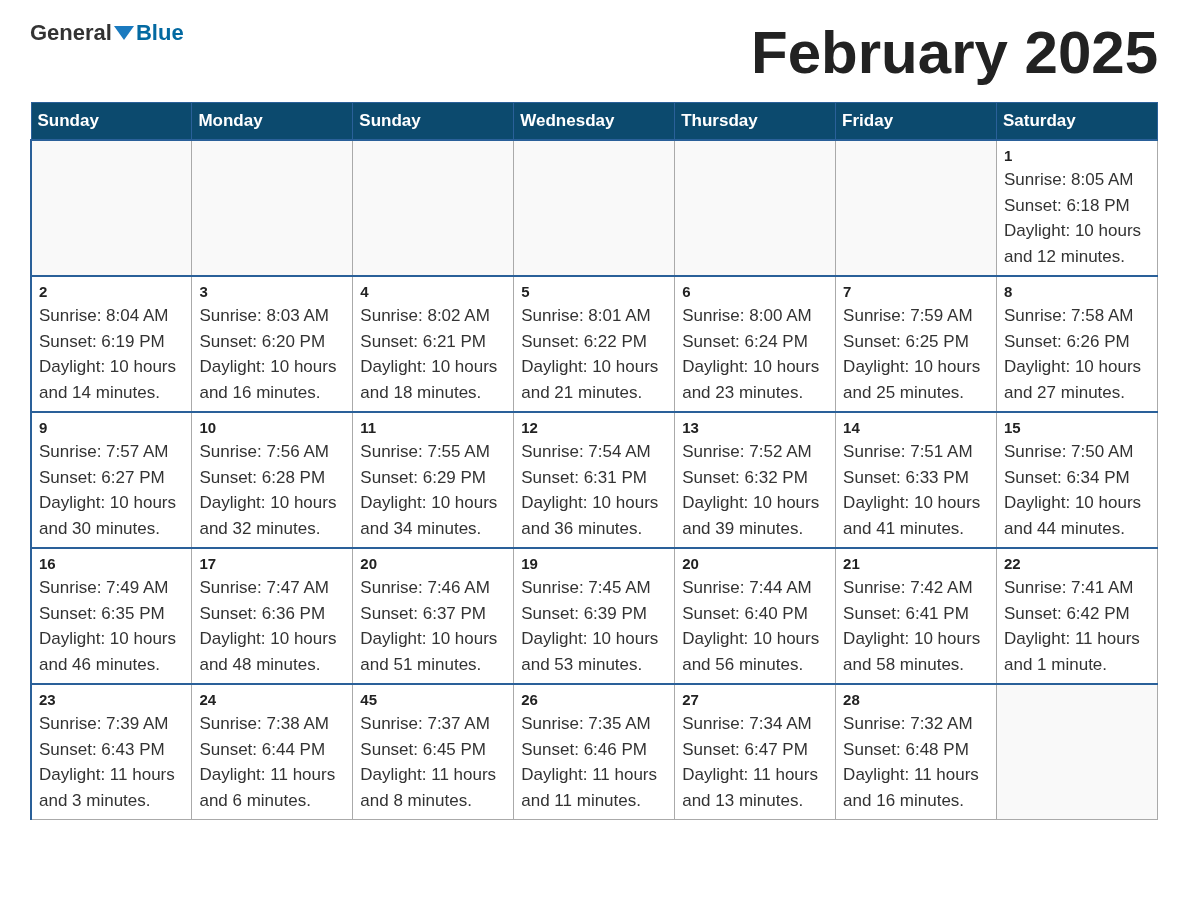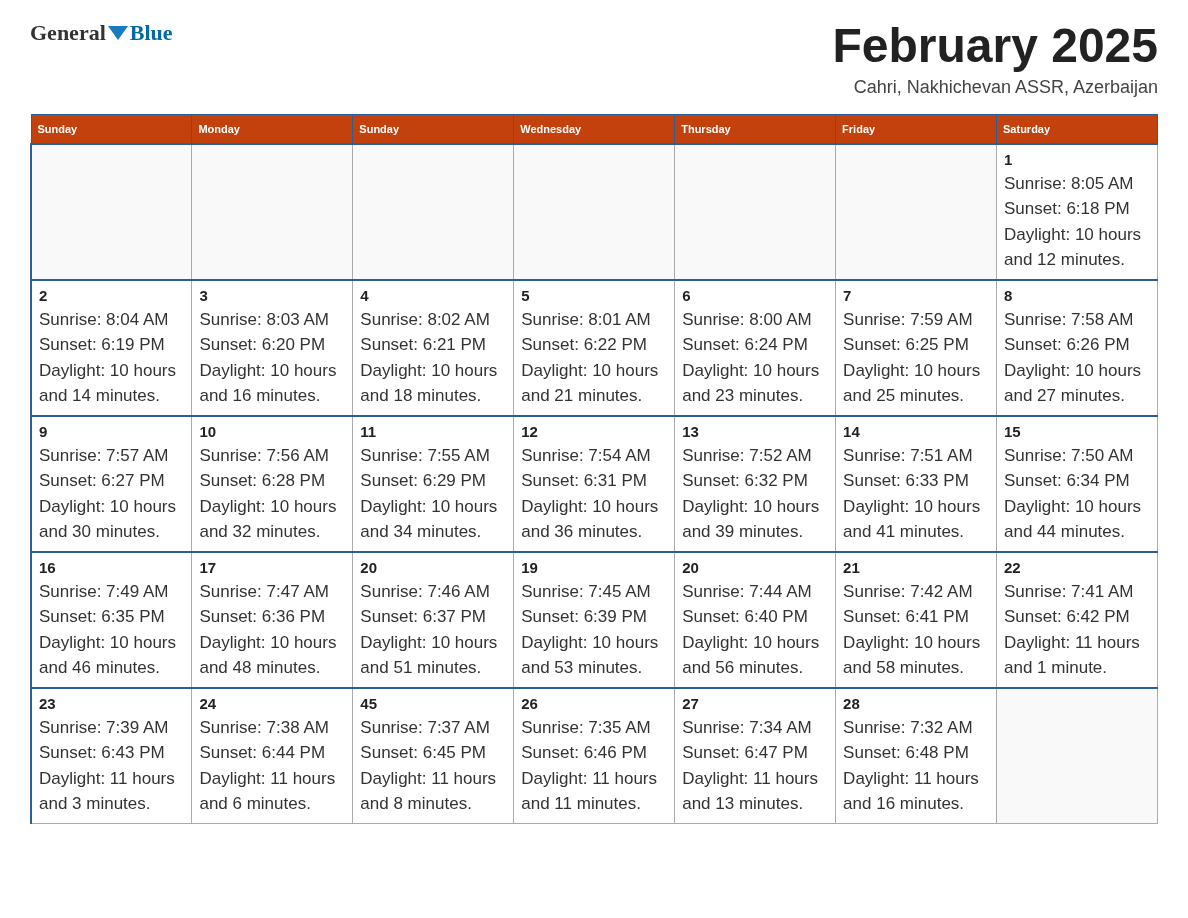--- a/index.html
+++ b/index.html
@@ -19,55 +19,54 @@
       display: flex;
       flex-direction: column;
       align-items: flex-start;
     }
     .logo-text {
       display: flex;
       align-items: center;
       font-size: 22px;
       font-weight: bold;
       color: #333;
-      font-family: Liberation Serif, serif;
     }
     .logo-general { color: #333; }
     .logo-blue { color: #0369a1; }
     .logo-triangle {
       width: 0; height: 0;
       border-left: 10px solid transparent;
       border-right: 10px solid transparent;
       border-top: 14px solid #1a7abf;
       margin: 0 2px;
       display: inline-block;
     }
     .title-block {
       text-align: right;
     }
     .month-title {
-      font-size: 48px;
+      font-size: 60px;
       font-weight: bold;
       color: #222;
       line-height: 1.1;
     }
     .location {
       font-size: 18px;
       color: #444;
       margin-top: 4px;
     }
     .calendar {
       width: 100%;
       border-collapse: collapse;
       table-layout: fixed;
     }
     .calendar thead tr th {
-      background-color: #c2410c;
+      background-color: #0c4a6e;
       color: #fff;
-      font-size: 11px;
+      font-size: 17px;
       font-weight: bold;
       padding: 8px 6px;
       text-align: left;
       border: 1px solid #2a6099;
     }
     .calendar tbody tr td {
       vertical-align: top;
       border: 1px solid #aaa;
       padding: 6px 7px;
       font-size: 12.5px;
@@ -103,21 +102,20 @@
 <div class="header">
   <div class="logo">
     <div class="logo-text">
       <span class="logo-general">General</span>
       <span class="logo-triangle"></span>
       <span class="logo-blue">Blue</span>
     </div>
   </div>
   <div class="title-block">
     <div class="month-title">February 2025</div>
-    <div class="location">Cahri, Nakhichevan ASSR, Azerbaijan</div>
   </div>
 </div>
 
 <table class="calendar">
   <thead>
     <tr>
     <th>Sunday</th>
         <th>Monday</th>
         <th>Sunday</th>
         <th>Wednesday</th>

